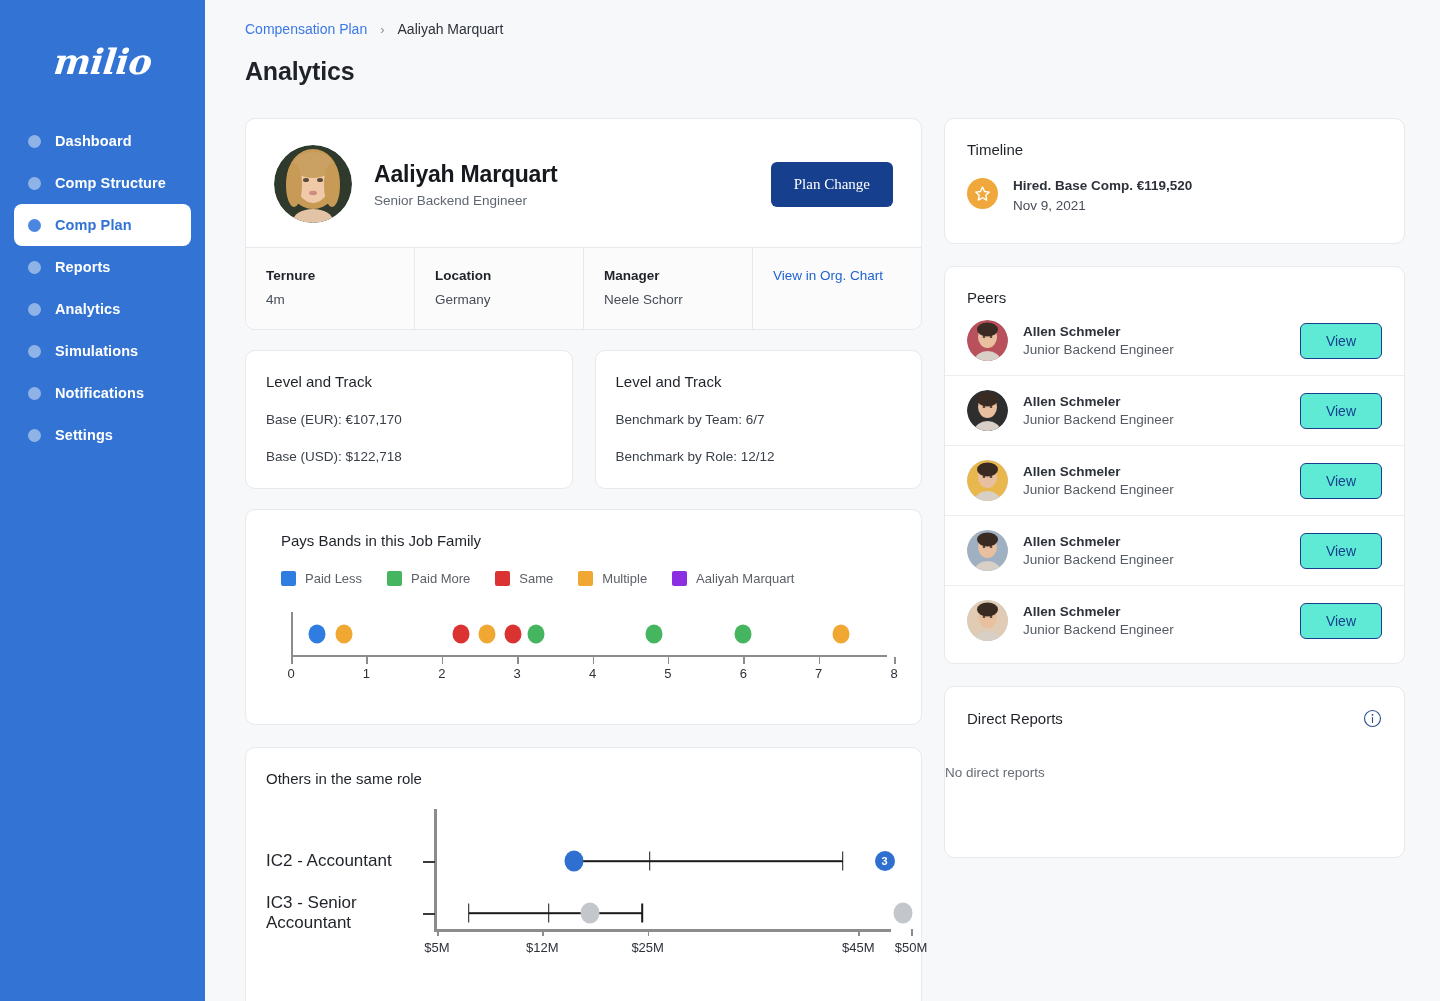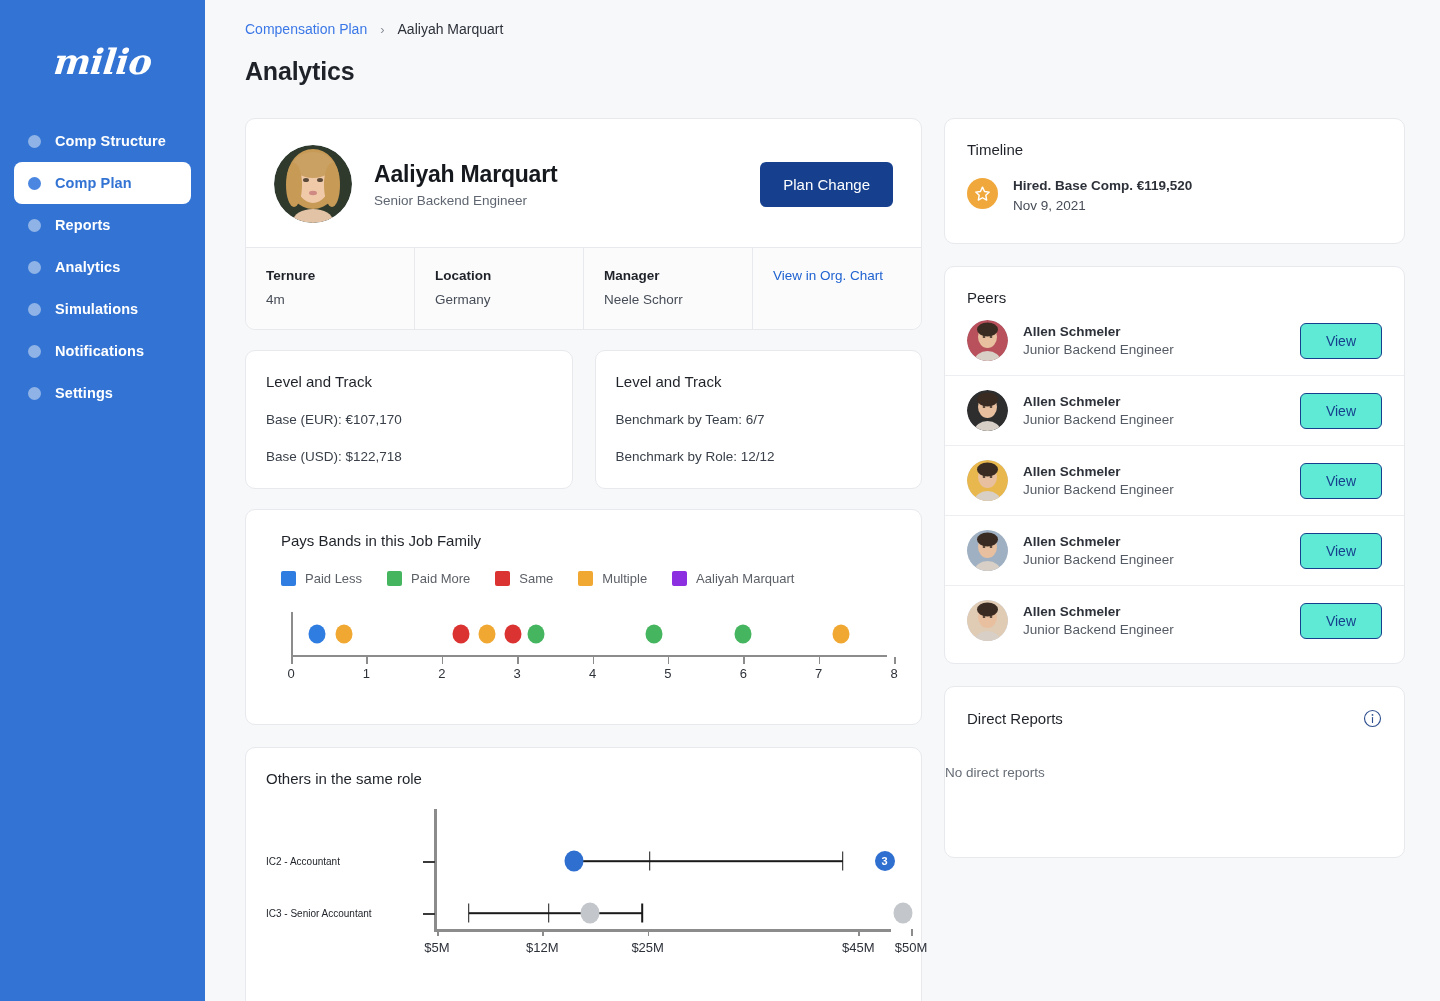--- a/index.html
+++ b/index.html
@@ -74,21 +74,21 @@
     background: #cfd5de;
   }
   .pname { font-size: 23px; font-weight: 700; color: #15181d; letter-spacing: -0.2px; }
   .ptitle { font-size: 13.5px; color: #5f6671; margin-top: 5px; }
   .profile-who { flex: 1; }
   .btn-primary {
     background: #16408e; color: #ffffff;
     border: none; border-radius: 6px;
     font-size: 15px; font-weight: 400;
     padding: 14px 23px; cursor: pointer;
-    font-family: Liberation Sans, sans-serif;
+    font-family: Liberation Serif, serif;
   }
   .profile-stats { display: flex; border-top: 1px solid #e7e9ed; background: #fbfbfc; border-radius: 0 0 10px 10px; }
   .stat { flex: 1; padding: 20px 12px 22px 20px; border-right: 1px solid #e7e9ed; }
   .stat:last-child { border-right: none; }
   .stat-label { font-size: 13.5px; font-weight: 700; color: #1f2329; }
   .stat-value { font-size: 13.5px; color: #474d57; margin-top: 9px; }
   .stat-link { font-size: 13.5px; color: #1f62d0; cursor: pointer; }
 
   
   .pair { display: flex; gap: 22px; margin-top: 20px; }
@@ -109,21 +109,21 @@
   .pb-tick { position: absolute; top: 45px; width: 1.5px; height: 7px; background: #8c8c8c; }
   .pb-ticklbl { position: absolute; top: 54px; font-size: 13px; color: #2d3139; transform: translateX(-50%); }
   .pb-dot { position: absolute; width: 17px; height: 19px; border-radius: 50%; transform: translate(-50%,-50%); }
 
   
   .others { margin-top: 22px; padding: 22px 20px 30px 20px; }
   .ot-title { font-size: 15px; color: #1f2329; }
   .ot-chart { position: relative; height: 170px; margin-top: 22px; }
   .ot-yaxis { position: absolute; left: 168px; top: 0; width: 2.5px; height: 122px; background: #8c8c8c; }
   .ot-xaxis { position: absolute; left: 168px; top: 120px; right: 10px; height: 2.5px; background: #8c8c8c; }
-  .ot-rowlbl { position: absolute; font-size: 10px; color: #22262c; right: auto; transform: translateY(-50%); }
+  .ot-rowlbl { position: absolute; font-size: 17px; color: #22262c; right: auto; transform: translateY(-50%); }
   .ot-ytick { position: absolute; left: 157px; width: 12px; height: 2px; background: #3a3a3a; }
   .ot-xtick { position: absolute; top: 120px; width: 1.5px; height: 7px; background: #8c8c8c; }
   .ot-xticklbl { position: absolute; top: 131px; font-size: 13px; color: #2d3139; transform: translateX(-50%); }
   .ot-whisker { position: absolute; height: 1.6px; background: #1a1a1a; transform: translateY(-50%); }
   .ot-cap { position: absolute; width: 1.6px; height: 19px; background: #1a1a1a; transform: translate(-50%,-50%); }
   .ot-pt { position: absolute; border-radius: 50%; transform: translate(-50%,-50%); }
   .ot-badge {
     position: absolute; width: 20px; height: 20px; border-radius: 50%;
     background: #2f6fd0; color: #fff; font-size: 11px; font-weight: 700;
     display: flex; align-items: center; justify-content: center;
@@ -171,20 +171,24 @@
 </head>
 <body>
 
 <div class="app">
 
   <aside class="sidebar">
     <div class="logo-wrap">
       <div class="logo">milio</div>
     </div>
     <nav class="nav">
+      <div class="nav-item" style="margin-bottom:0">
+        <span class="dot"></span>
+        <span class="lbl">Dashboard</span>
+      </div>
       <div class="nav-item">
         <span class="dot"></span>
         <span class="lbl">Comp Structure</span>
       </div>
       <div class="nav-item active">
         <span class="dot"></span>
         <span class="lbl">Comp Plan</span>
       </div>
       <div class="nav-item">
         <span class="dot"></span>

